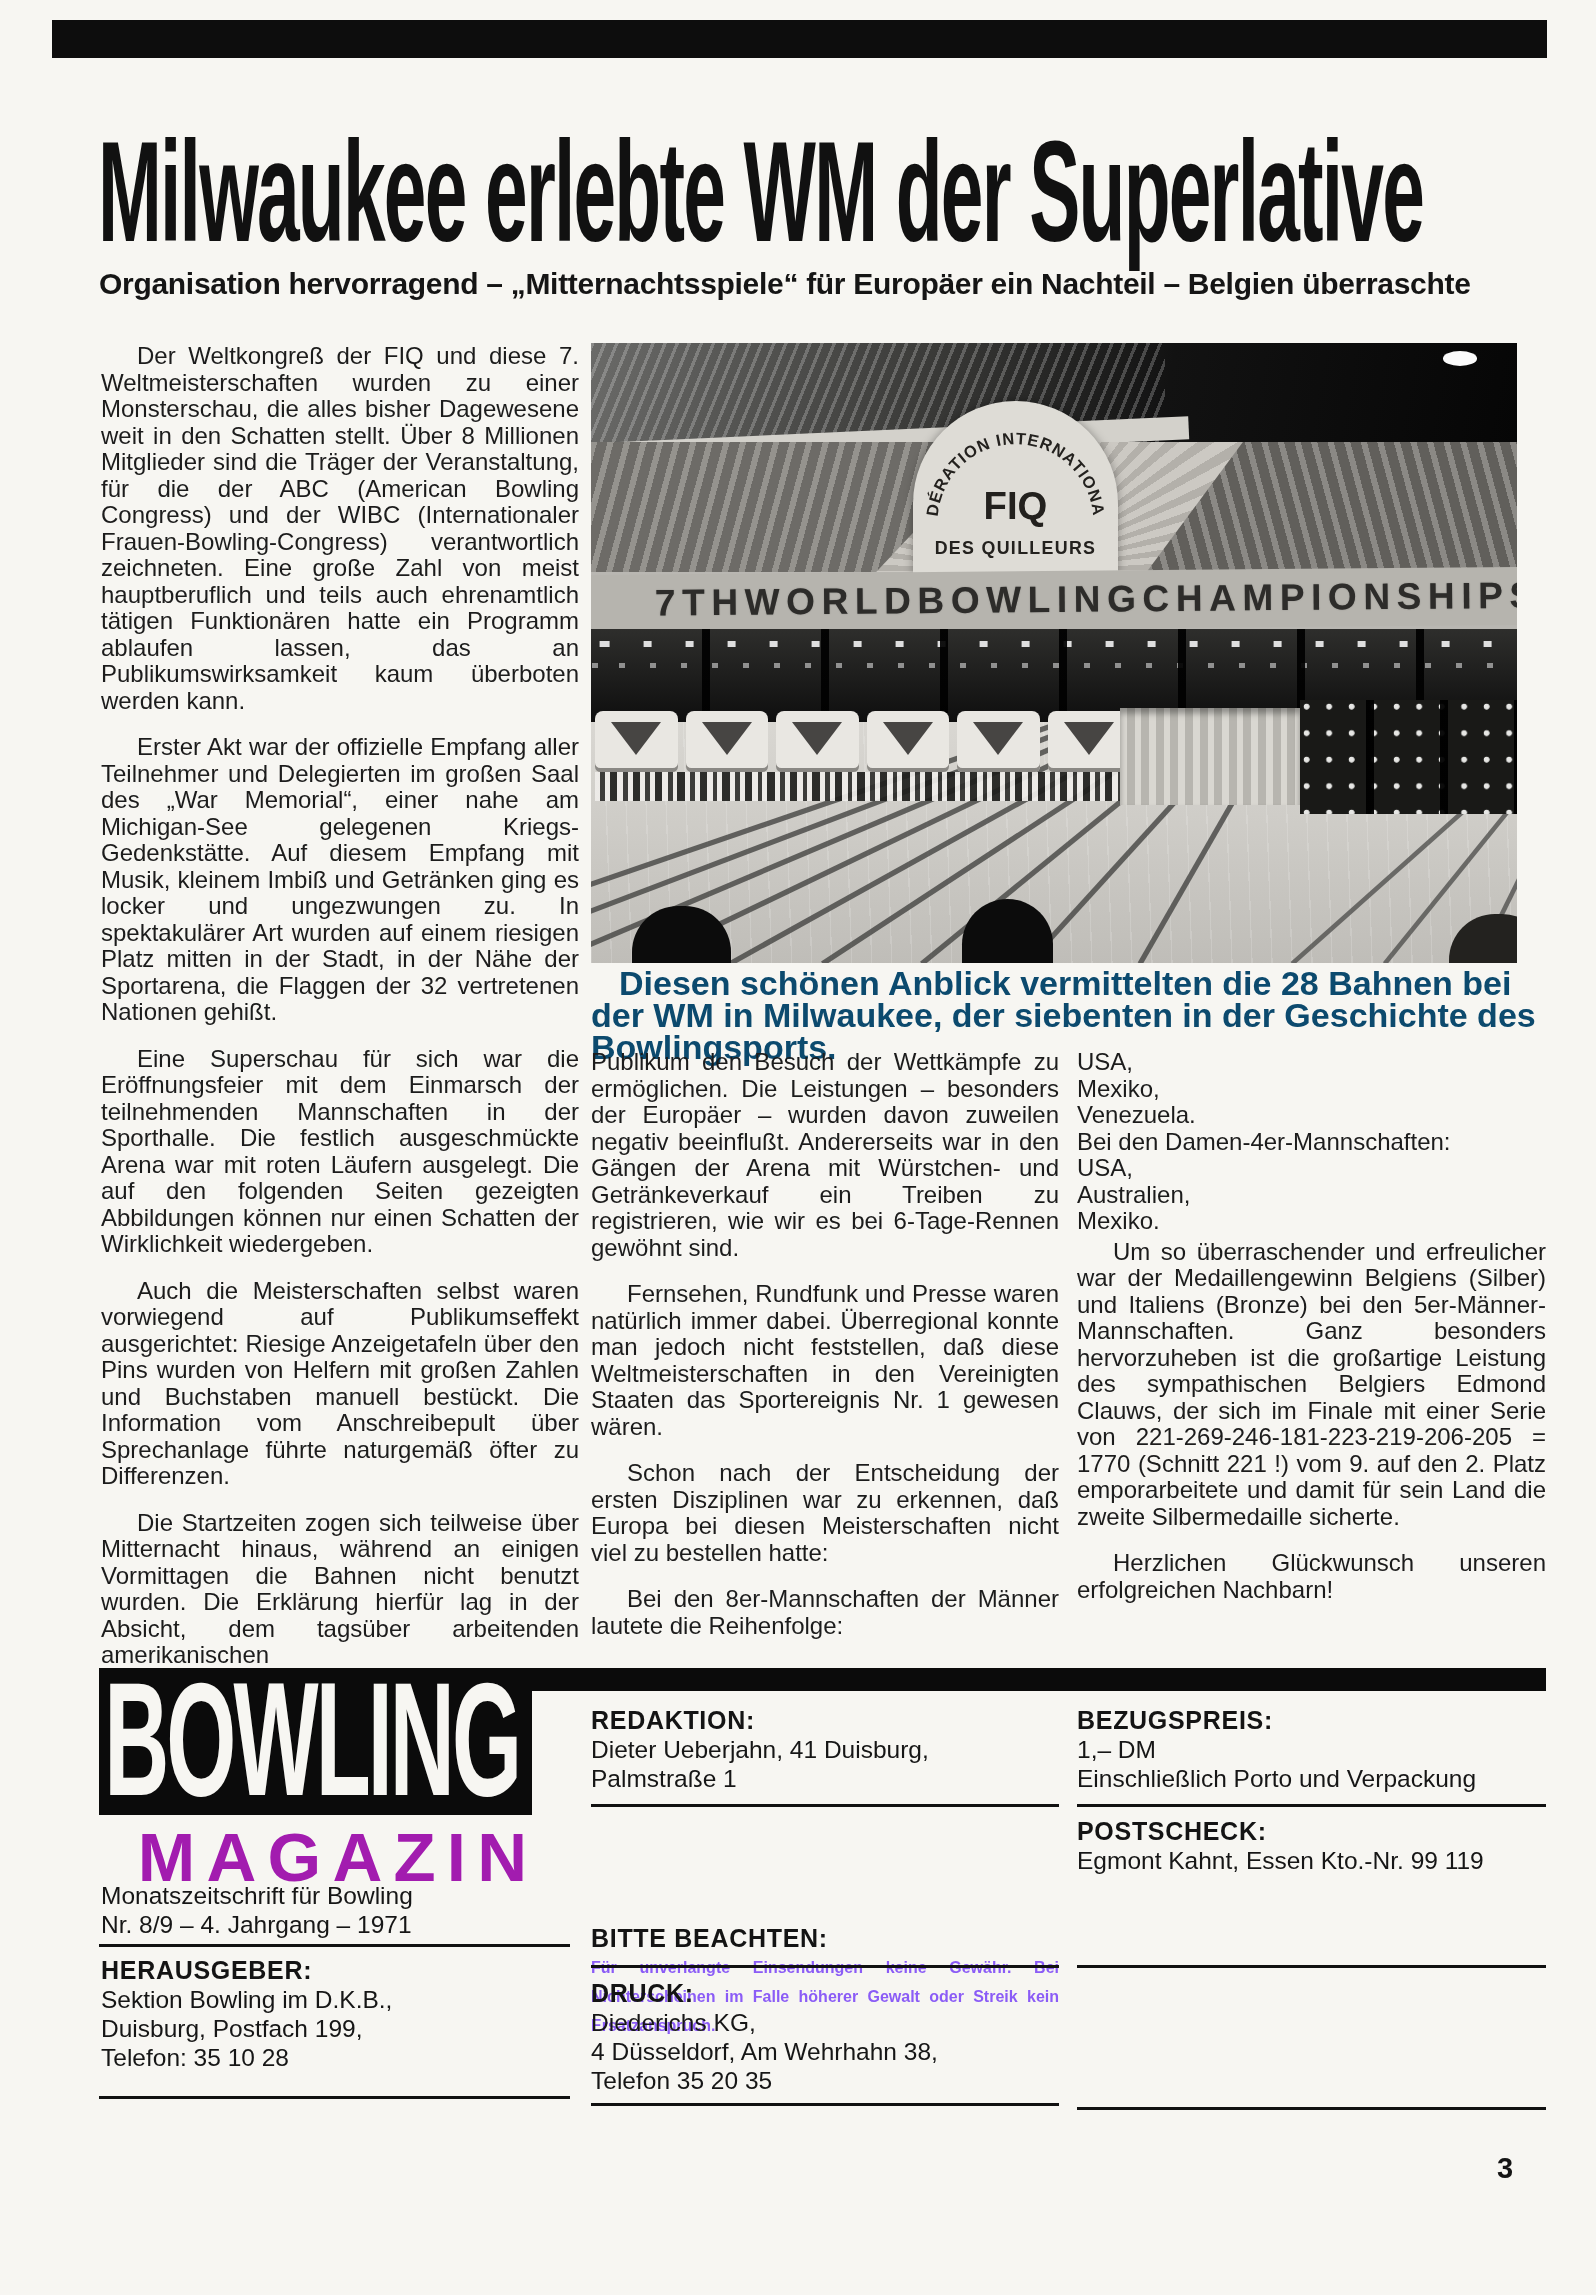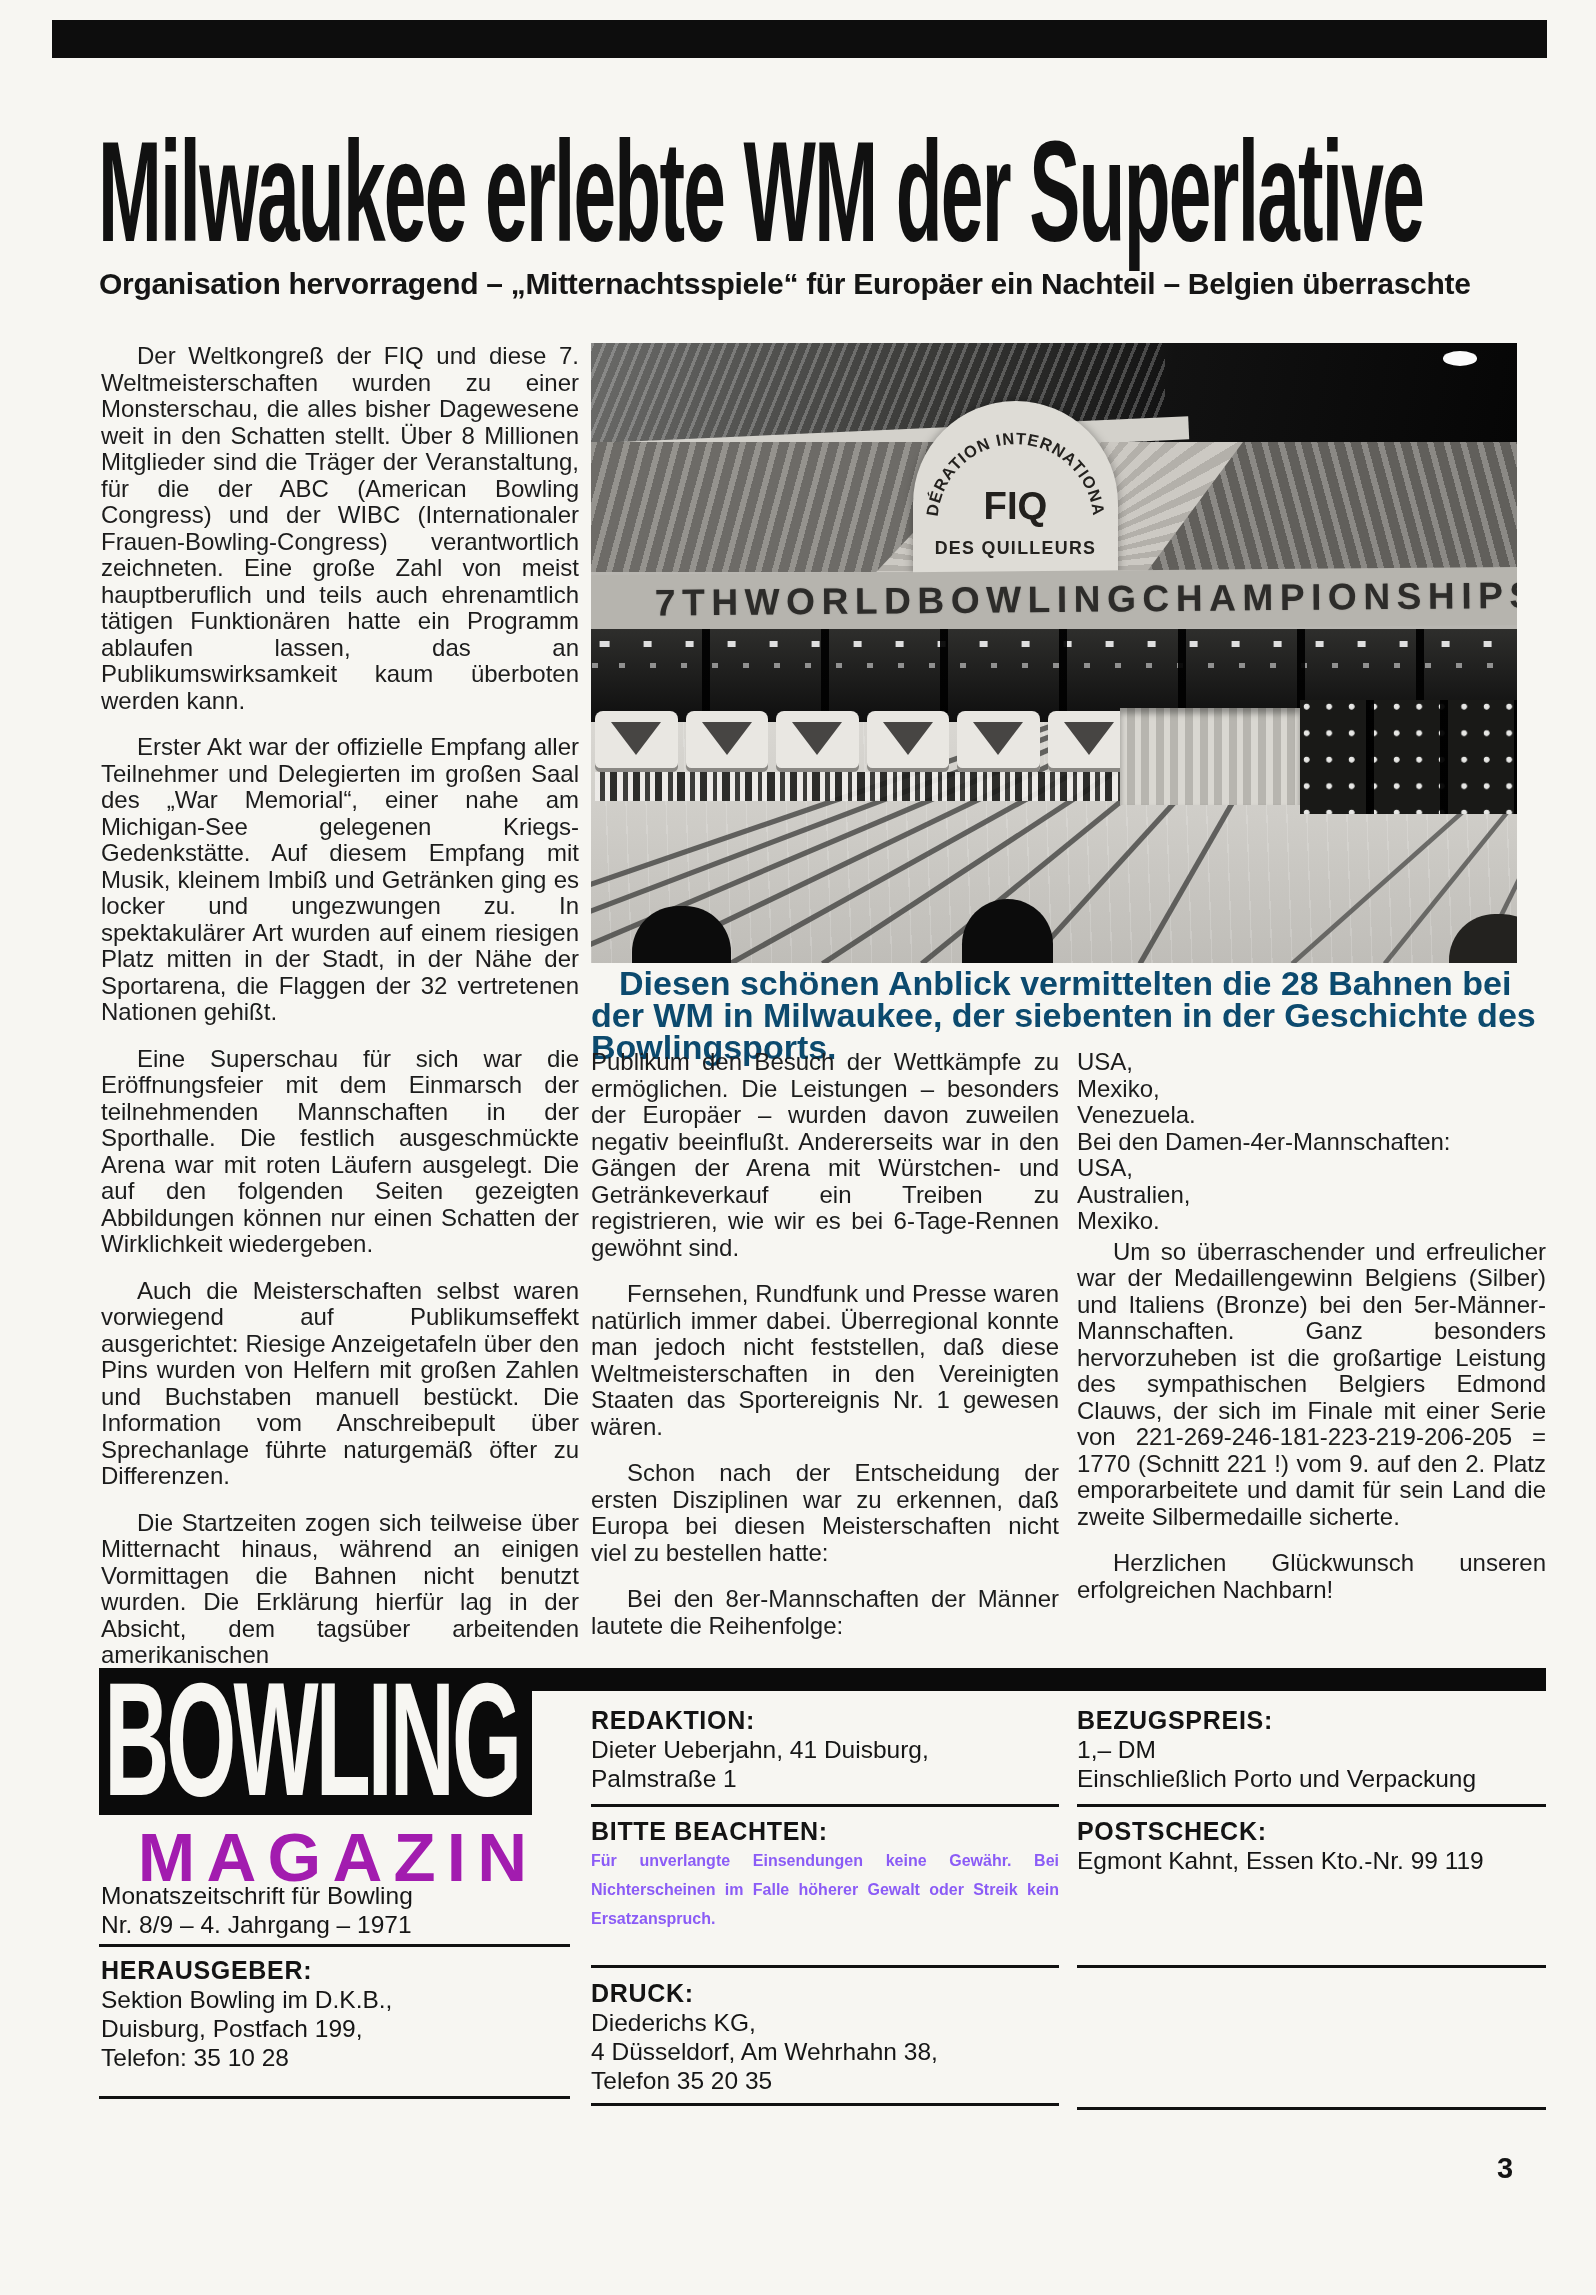--- a/index.html
+++ b/index.html
@@ -240,21 +240,21 @@
   </div>
   <div class="abs rule" style="left:99px; top:2096px; width:471px;"></div>
 
   <div class="abs f-sec" style="left:591px; top:1706px; width:468px;">
     <div class="hd">REDAKTION:</div>
     <div class="f-line">Dieter Ueberjahn, 41 Duisburg,</div>
     <div class="f-line">Palmstraße 1</div>
   </div>
   <div class="abs rule" style="left:591px; top:1804px; width:468px;"></div>
 
-  <div class="abs f-sec" style="left:591px; top:1817px; width:468px;">
+  <div class="abs f-sec" style="left:591px; top:1924px; width:468px;">
     <div class="hd">BITTE BEACHTEN:</div>
     <div class="f-just">Für unverlangte Einsendungen keine Gewähr. Bei Nichterscheinen im Falle höherer Gewalt oder Streik kein Ersatzanspruch.</div>
   </div>
   <div class="abs rule" style="left:591px; top:1965px; width:468px;"></div>
 
   <div class="abs f-sec" style="left:591px; top:1979px; width:468px;">
     <div class="hd">DRUCK:</div>
     <div class="f-line">Diederichs KG,</div>
     <div class="f-line">4 Düsseldorf, Am Wehrhahn 38,</div>
     <div class="f-line">Telefon 35 20 35</div>

